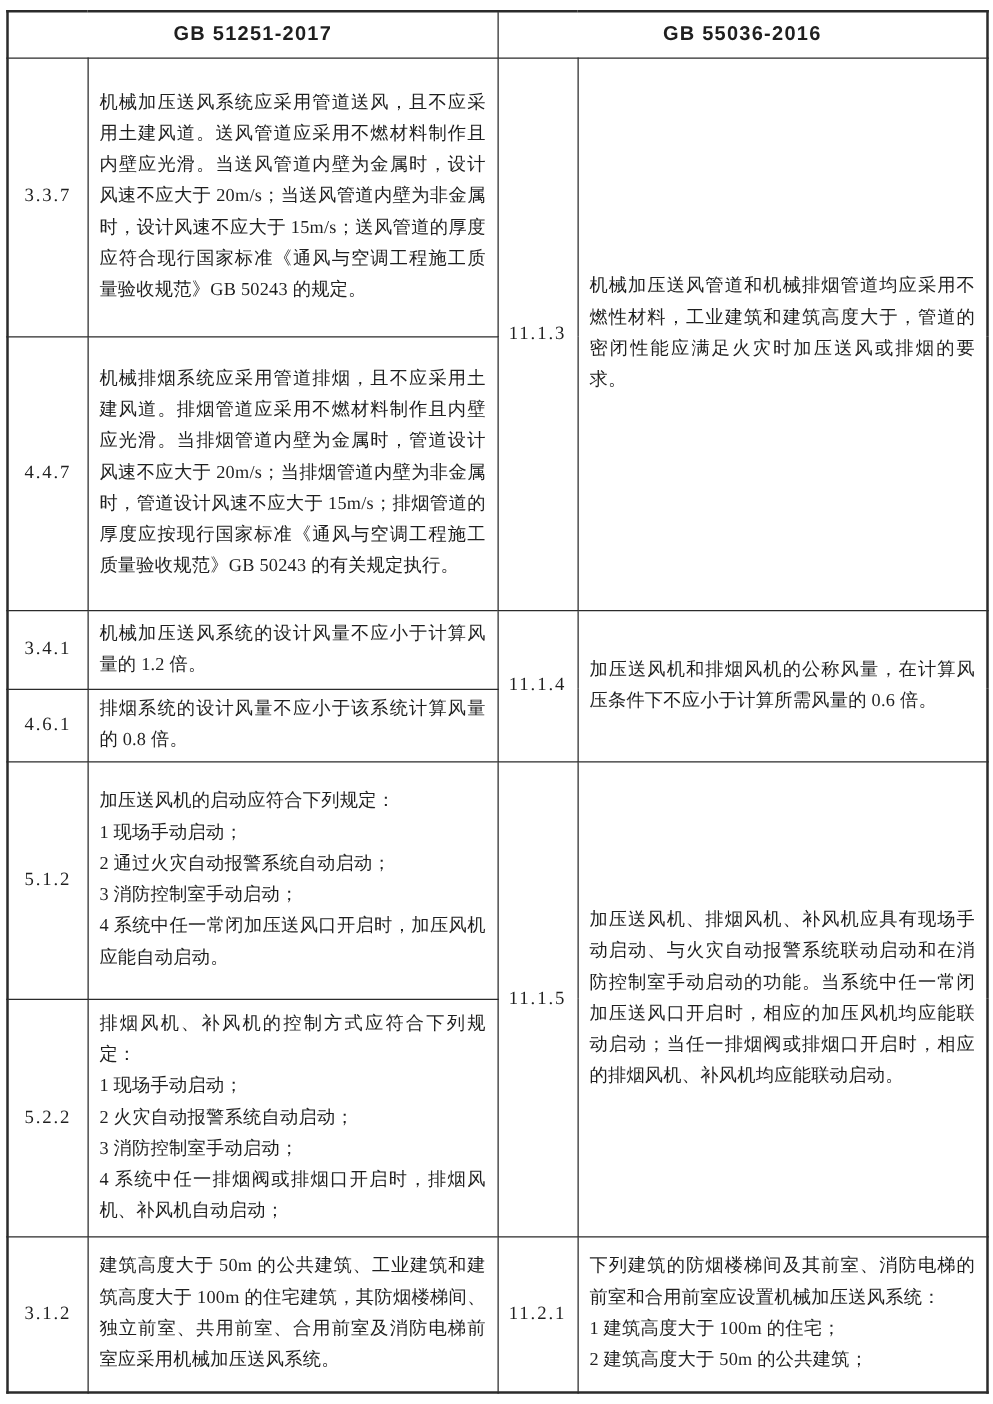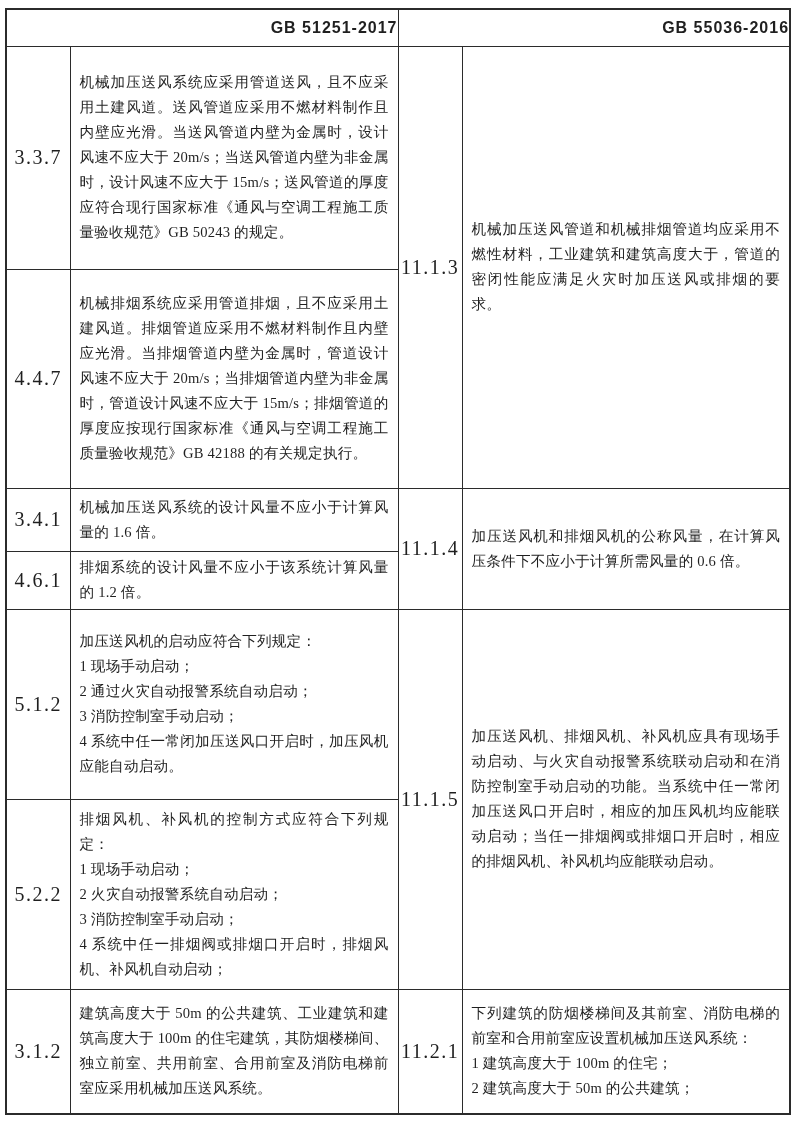--- a/index.html
+++ b/index.html
@@ -33,26 +33,26 @@
   table.cmp th, table.cmp td {
     border: 1.5px solid #2b2b2b;
     vertical-align: middle;
     background: #ffffff;
   }
   table.cmp th {
     font-family: "Liberation Sans", "DejaVu Sans", sans-serif;
     font-weight: bold;
     font-size: 16px;
     letter-spacing: 1px;
-    text-align: right;
+    text-align: center;
     padding: 0;
   }
   td.clause {
     text-align: center;
-    font-size: 20px;
+    font-size: 15px;
     letter-spacing: 1.5px;
     padding: 0 2px;
     white-space: nowrap;
   }
   td.text {
     font-size: 14.6px;
     line-height: 25px;
     padding: 1px 9px;
     text-align: justify;
     text-justify: inter-ideograph;
@@ -88,32 +88,32 @@
     </thead>
     <tbody>
       <tr class="r337">
         <td class="clause">3.3.7</td>
         <td class="text">机械加压送风系统应采用管道送风，且不应采用土建风道。送风管道应采用不燃材料制作且内壁应光滑。当送风管道内壁为金属时，设计风速不应大于 20m/s；当送风管道内壁为非金属时，设计风速不应大于 15m/s；送风管道的厚度应符合现行国家标准《通风与空调工程施工质量验收规范》GB 50243 的规定。</td>
         <td class="clause" rowspan="2">11.1.3</td>
         <td class="text" rowspan="2">机械加压送风管道和机械排烟管道均应采用不燃性材料，工业建筑和建筑高度大于，管道的密闭性能应满足火灾时加压送风或排烟的要求。</td>
       </tr>
       <tr class="r447">
         <td class="clause">4.4.7</td>
-        <td class="text">机械排烟系统应采用管道排烟，且不应采用土建风道。排烟管道应采用不燃材料制作且内壁应光滑。当排烟管道内壁为金属时，管道设计风速不应大于 20m/s；当排烟管道内壁为非金属时，管道设计风速不应大于 15m/s；排烟管道的厚度应按现行国家标准《通风与空调工程施工质量验收规范》GB 42188 的有关规定执行。</td>
+        <td class="text">机械排烟系统应采用管道排烟，且不应采用土建风道。排烟管道应采用不燃材料制作且内壁应光滑。当排烟管道内壁为金属时，管道设计风速不应大于 20m/s；当排烟管道内壁为非金属时，管道设计风速不应大于 15m/s；排烟管道的厚度应按现行国家标准《通风与空调工程施工质量验收规范》GB 50243 的有关规定执行。</td>
       </tr>
 
       <tr class="r341">
         <td class="clause">3.4.1</td>
-        <td class="text">机械加压送风系统的设计风量不应小于计算风量的 1.6 倍。</td>
+        <td class="text">机械加压送风系统的设计风量不应小于计算风量的 1.2 倍。</td>
         <td class="clause" rowspan="2">11.1.4</td>
         <td class="text" rowspan="2">加压送风机和排烟风机的公称风量，在计算风压条件下不应小于计算所需风量的 0.6 倍。</td>
       </tr>
       <tr class="r461">
         <td class="clause">4.6.1</td>
-        <td class="text">排烟系统的设计风量不应小于该系统计算风量的 1.2 倍。</td>
+        <td class="text">排烟系统的设计风量不应小于该系统计算风量的 0.8 倍。</td>
       </tr>
 
       <tr class="r512">
         <td class="clause">5.1.2</td>
         <td class="text">加压送风机的启动应符合下列规定：
 1 现场手动启动；
 2 通过火灾自动报警系统自动启动；
 3 消防控制室手动启动；
 4 系统中任一常闭加压送风口开启时，加压风机应能自动启动。</td>
         <td class="clause" rowspan="2">11.1.5</td>

